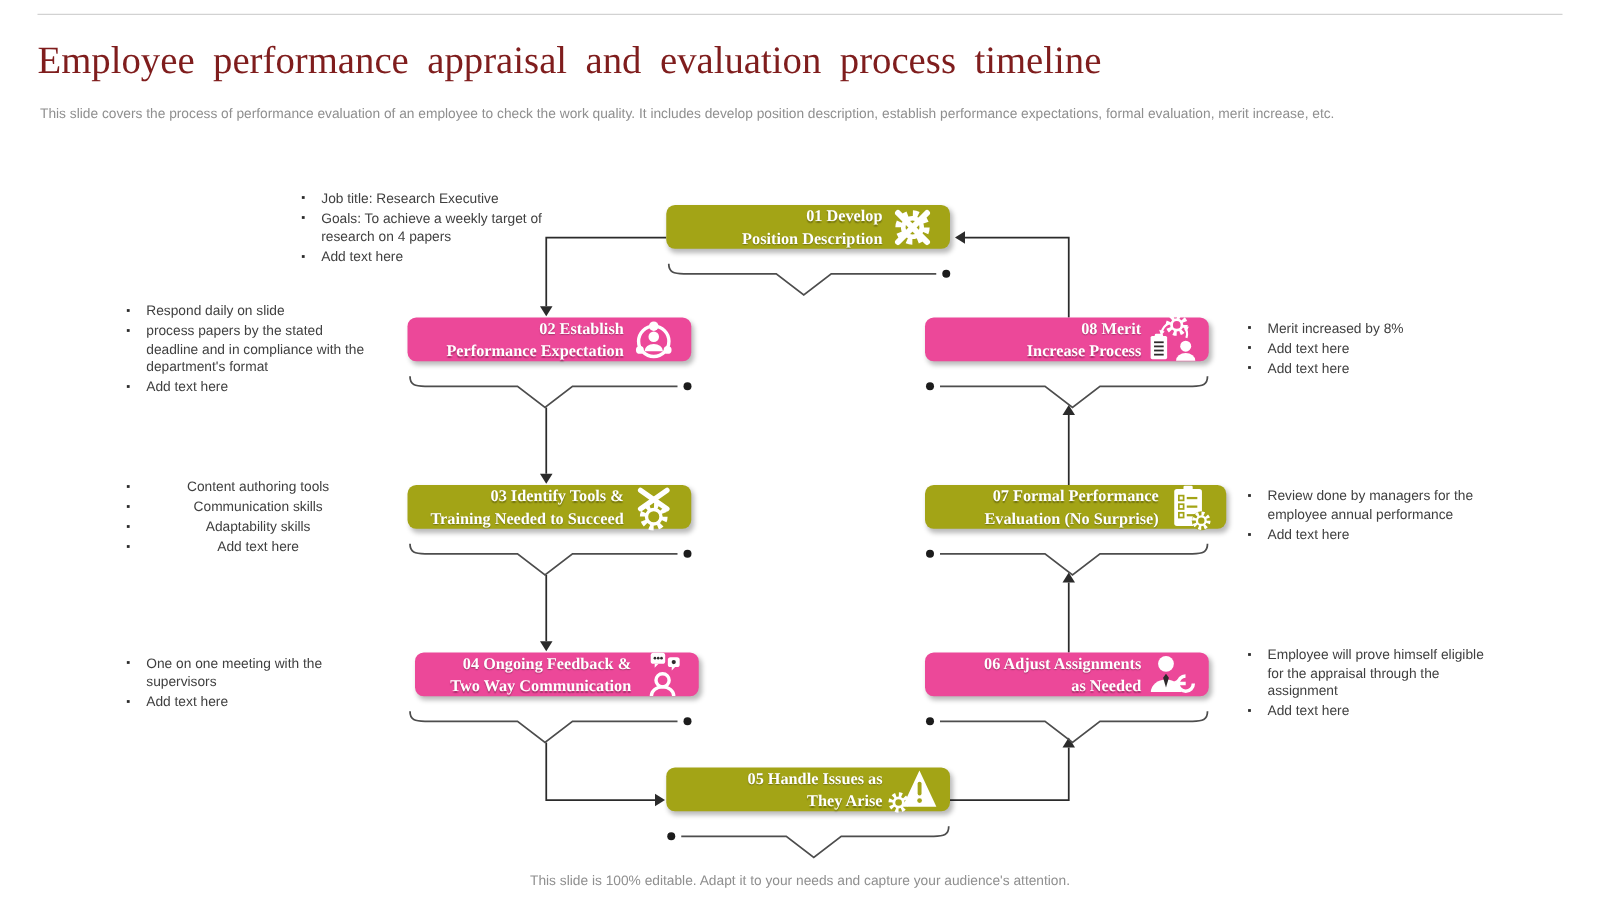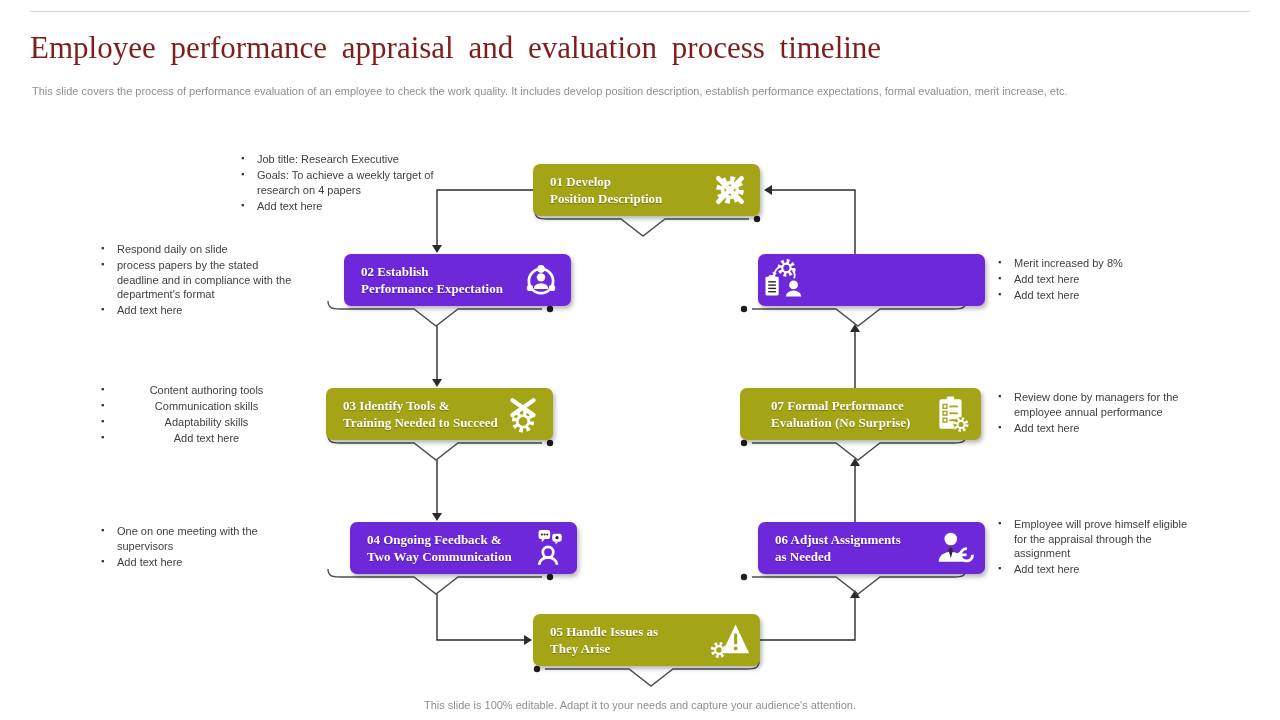--- a/index.html
+++ b/index.html
@@ -7,25 +7,25 @@
          font-family:"Liberation Sans",sans-serif;}
   .top-rule{position:absolute;left:30px;right:30px;top:11px;height:1px;background:#d2d2d2;}
   .title{position:absolute;left:30px;top:30px;width:1100px;
          font-family:"Liberation Serif",serif;font-size:31px;color:#7f1d1d;
          word-spacing:7px;letter-spacing:0px;}
   .subtitle{position:absolute;left:32px;top:85px;width:1180px;font-size:11px;color:#8f8f8f;}
   .footer{position:absolute;left:0;top:699px;width:100%;text-align:center;font-size:11px;color:#8f8f8f;}
 
   svg.overlay{position:absolute;left:0;top:0;width:1280px;height:720px;pointer-events:none;}
 
-  .step{position:absolute;width:227px;height:52px;border-radius:7px;display:flex;align-items:center;
+  .step{position:absolute;width:227px;height:35px;border-radius:7px;display:flex;align-items:center;
         color:#ffffff;font-family:"Liberation Serif",serif;font-weight:bold;font-size:13px;line-height:17.5px;
-        box-shadow:2px 3px 4px rgba(0,0,0,0.28);z-index:3;}
+        box-shadow:2px 3px 4px rgba(0,0,0,0.28);z-index:3;text-align:right;}
   .olive{background:#a3a416;}
-  .dark{background:#6d28d9;margin-left:18px;}
+  .dark{background:#ec4899;}
   .step .label{padding-left:17px;flex:1;text-shadow:0 1px 1px rgba(0,0,0,0.3);}
   .box-icon{width:48px;display:flex;justify-content:center;align-items:center;margin-right:6px;flex:none;}
   .olive .detail{fill:#a3a416;} .dark .detail{fill:#2d2a2b;}
   .olive .bgfill{fill:#a3a416;}
   .notchwrap{position:absolute;z-index:2;width:240px;height:30px;}
 
   .pos-1{left:533px;top:164px;} .pos-2{left:326px;top:254px;} .pos-3{left:326px;top:388px;}
   .pos-4{left:332px;top:522px;} .pos-5{left:533px;top:614px;} .pos-6{left:740px;top:522px;}
   .pos-7{left:740px;top:388px;padding-left:14px;} .pos-8{left:740px;top:254px;}
   .nw-1{left:527px;top:210px;} .nw-2{left:320px;top:300px;} .nw-3{left:320px;top:434px;}
@@ -235,20 +235,24 @@
           <rect x="16.5" y="23" width="8" height="1.7"></rect>
         </g>
         <circle cx="27.5" cy="28" r="7.2" class="bgfill"></circle>
         <circle cx="27.5" cy="28" r="5.3" fill="none" stroke="#fff" stroke-width="3.4" stroke-dasharray="2.1 2.06"></circle>
         <circle cx="27.5" cy="28" r="3.3" fill="none" stroke="#fff" stroke-width="1.8"></circle>
       </svg>
     </span>
   </div>
 
   <div class="step dark pos-8">
+    <div class="label">
+      <div>08 Merit</div>
+        <div>Increase Process</div>
+    </div>
     <span class="box-icon">
       <svg width="44" height="42" viewBox="0 0 40 38">
         <circle cx="24" cy="8" r="6" fill="none" stroke="#fff" stroke-width="4" stroke-dasharray="2.4 2.31"></circle>
         <circle cx="24" cy="8" r="3.8" fill="none" stroke="#fff" stroke-width="2"></circle>
         <rect x="5" y="16" width="12" height="17" rx="1.2" fill="#fff"></rect>
         <rect x="8" y="14.5" width="6" height="3" rx="1" fill="#fff"></rect>
         <g class="detail">
           <rect x="7.5" y="20" width="7" height="1.3"></rect>
           <rect x="7.5" y="23" width="7" height="1.3"></rect>
           <rect x="7.5" y="26" width="7" height="1.3"></rect>

